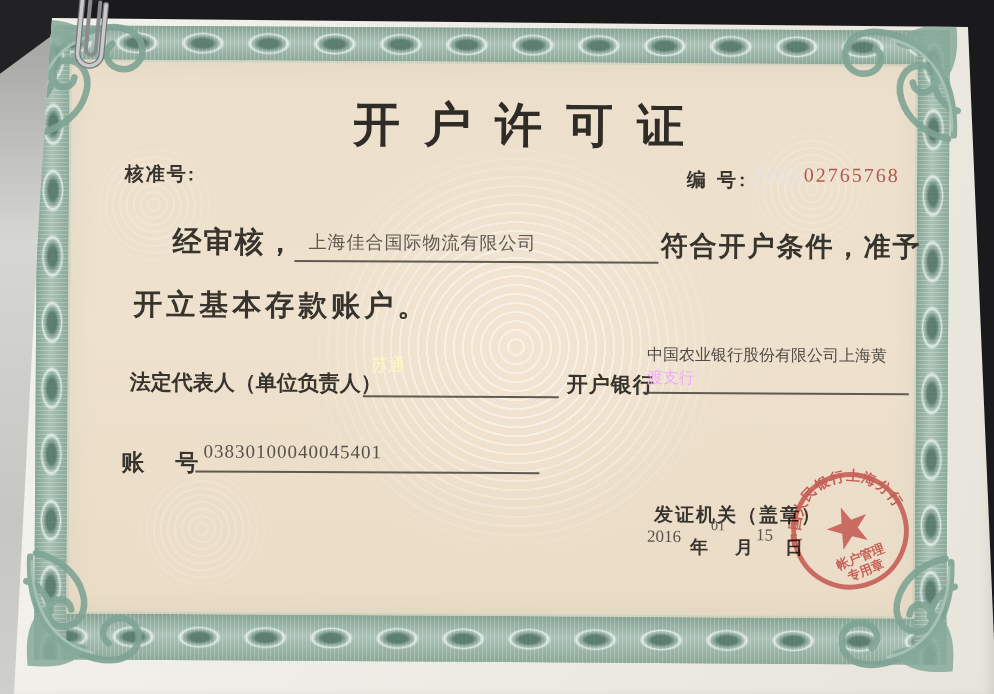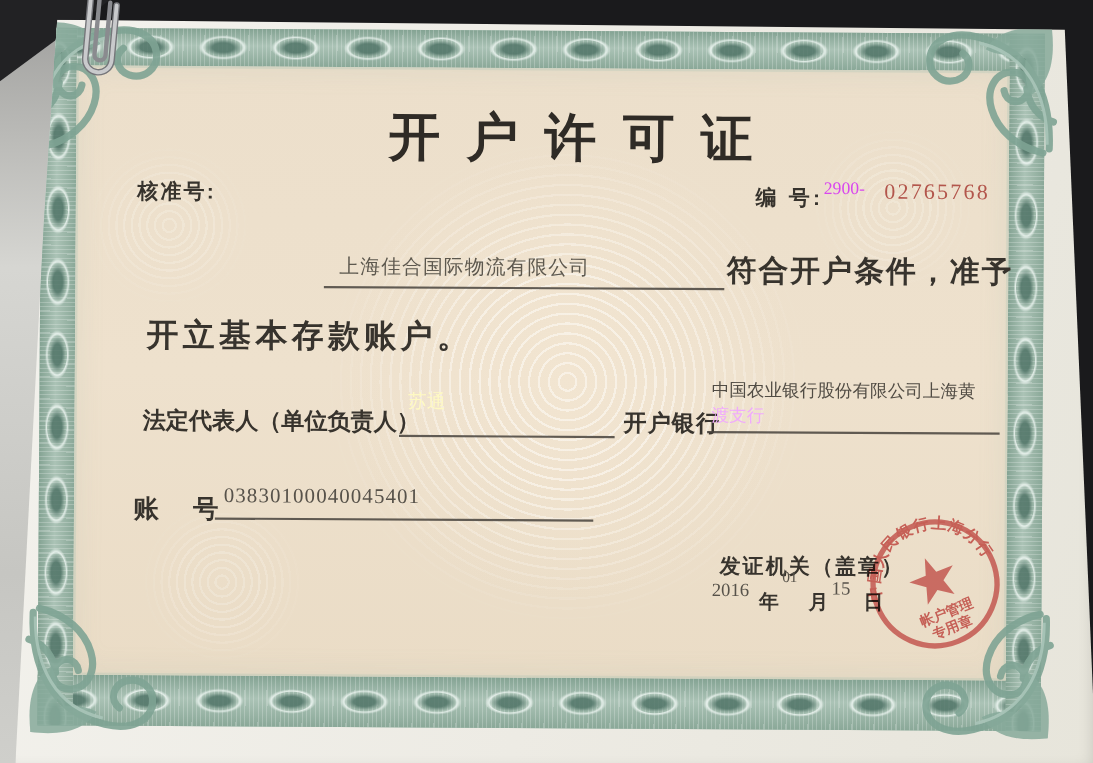--- a/index.html
+++ b/index.html
@@ -132,23 +132,24 @@
   </div>
 </div>
 
 <div class="abs" id="content">
 
   <div class="lbl" id="title">开户许可证</div>
 
   <div class="lbl" style="left:124px;top:163px;font-size:19px;letter-spacing:2px;">核准号:</div>
 
   <div class="lbl" style="left:686px;top:166px;font-size:19px;letter-spacing:3px;">编 号:</div>
-  <div class="val" style="left:748px;top:162px;font-size:16px;color:#d946ef;">2900-</div>
+  <div class="val" style="left:748px;top:162px;font-size:24px;color:#e5e5e5;">2900-</div>
   <div class="val" id="serial-number" style="left:803px;top:162px;font-size:20px;">02765768</div>
 
+  <div class="lbl" style="left:172px;top:224px;font-size:29px;letter-spacing:2px;">经审核，</div>
   <div class="val" style="left:308px;top:231px;font-size:18px;color:#5d584e;letter-spacing:1px;">上海佳合国际物流有限公司</div>
   <div class="rule" style="left:294px;top:228px;width:364px;height:33px;"></div>
   <div class="lbl" style="left:660px;top:227px;font-size:27px;letter-spacing:2px;">符合开户条件，准予</div>
 
   <div class="lbl" style="left:133px;top:287px;font-size:29px;letter-spacing:4px;">开立基本存款账户。</div>
 
   <div class="lbl" style="left:130px;top:370px;font-size:21px;">法定代表人（单位负责人）</div>
   <div class="val" style="left:371px;top:354px;font-size:17px;color:#fef9c3;">苏通</div>
   <div class="rule" style="left:363px;top:364px;width:196px;height:32px;"></div>
 

